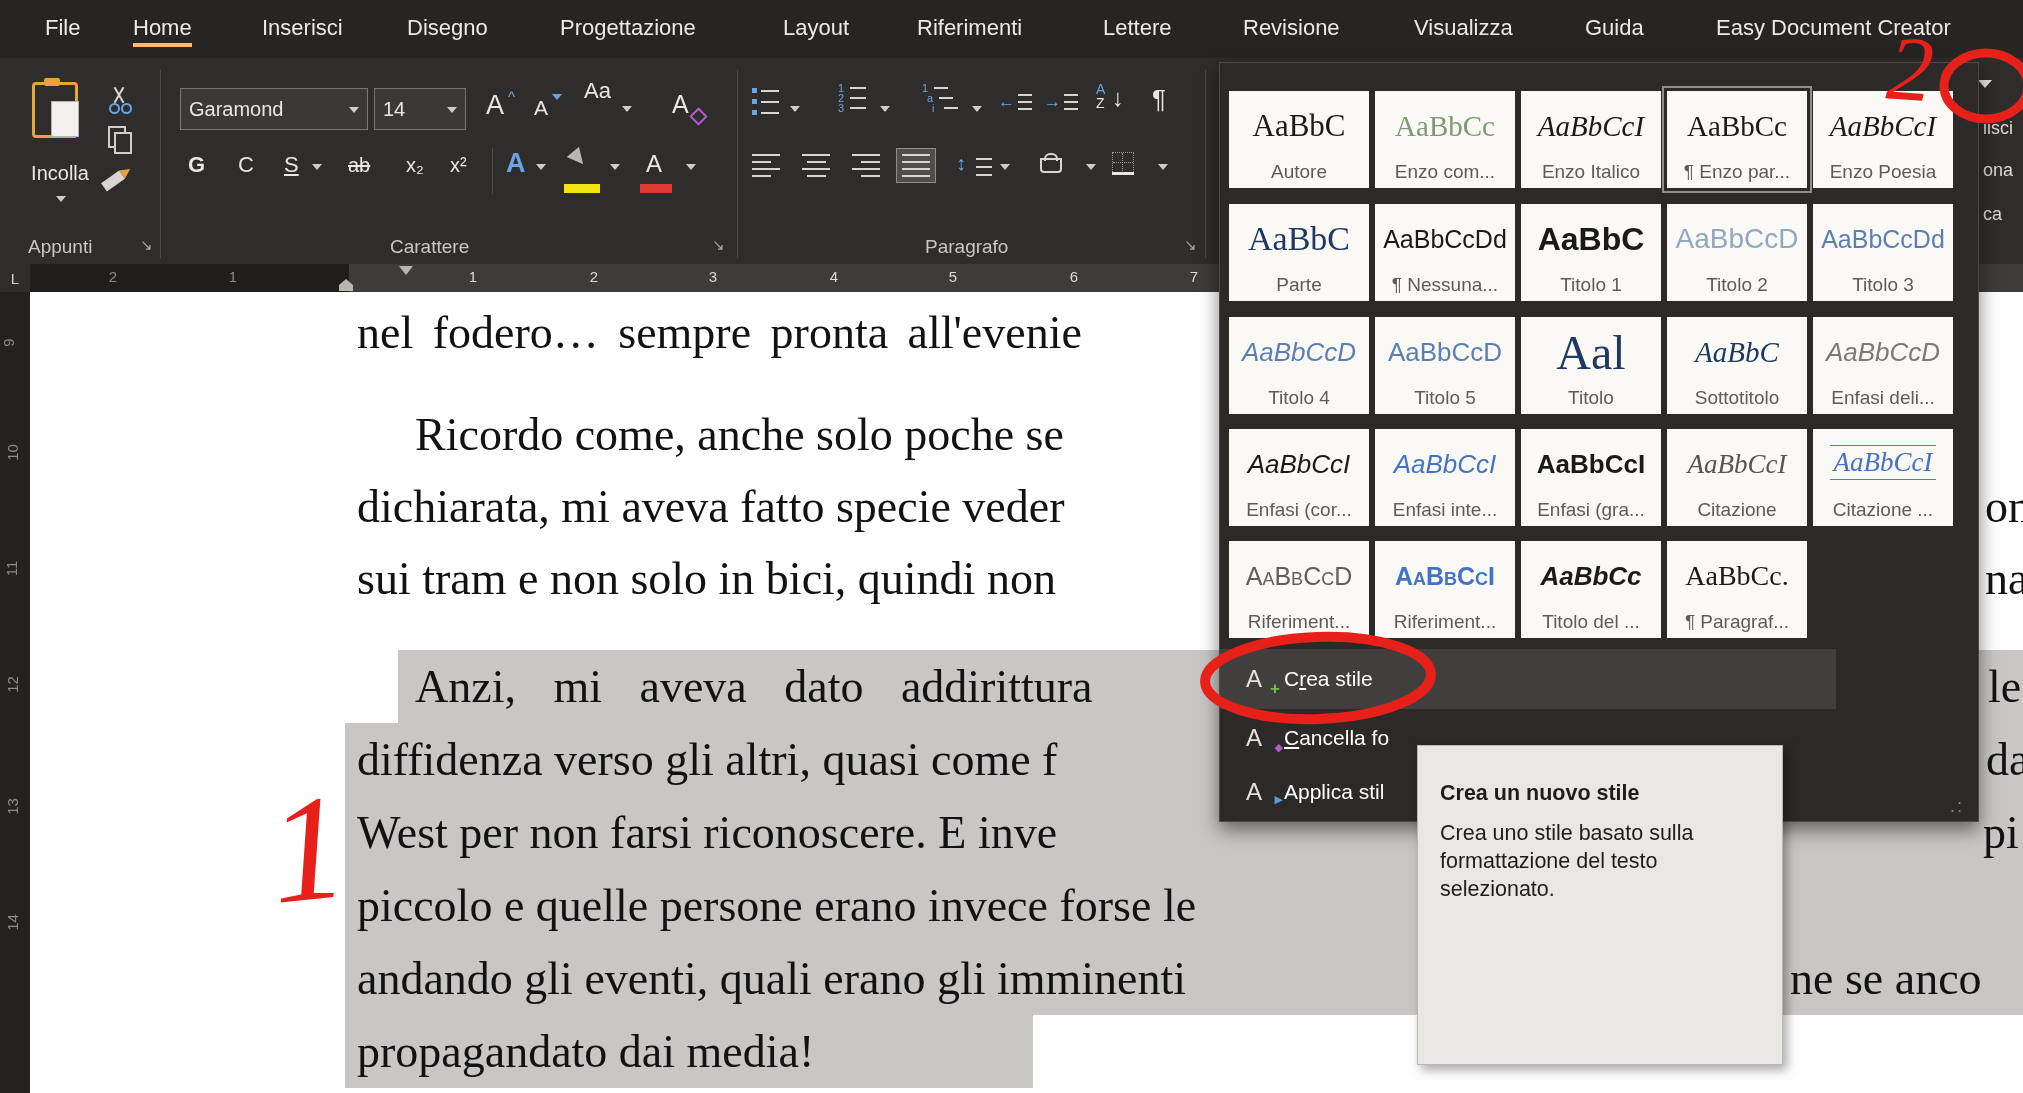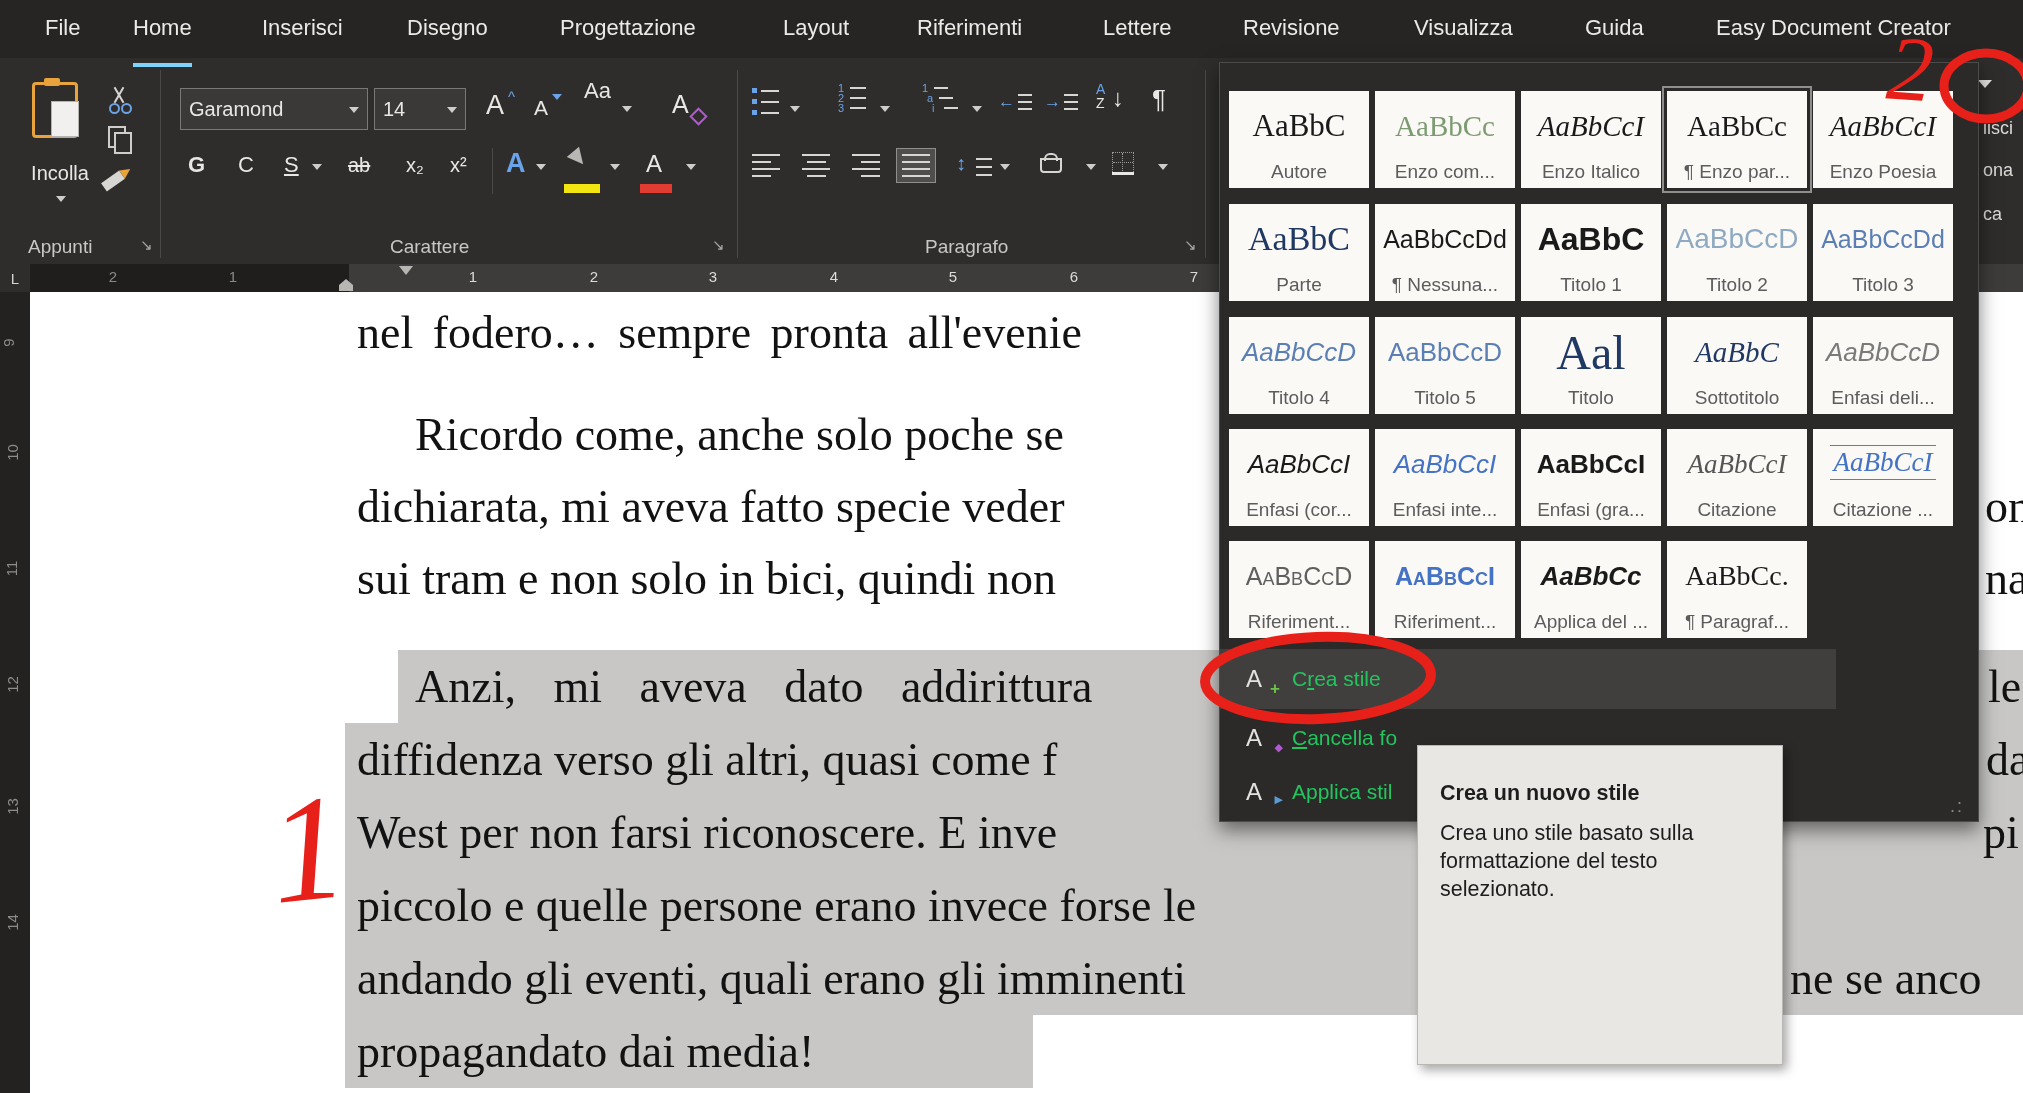--- a/index.html
+++ b/index.html
@@ -2,21 +2,21 @@
 <html><head>
 <meta charset="utf-8">
 <style>
   html,body{margin:0;padding:0;background:#111;}
   .app{position:relative;width:2023px;height:1093px;background:#262524;overflow:hidden;
        font-family:"Liberation Sans",sans-serif;color:#e9e7e4;}
   .abs{position:absolute;}
   
   .menubar{position:absolute;top:0;left:0;right:0;height:58px;background:#262524;z-index:2;}
   .tab{position:absolute;top:15px;font-size:22px;color:#eceae7;white-space:nowrap;cursor:default;}
-  .tab.active{padding-bottom:22px;border-bottom:4px solid #7dd3fc;}
+  .tab.active{padding-bottom:2px;border-bottom:4px solid #fdba74;}
   
   .ribbon{position:absolute;top:58px;left:0;right:0;height:206px;background:#2e2d2b;z-index:1;}
   .vdiv{position:absolute;width:1px;background:#4a4948;}
   .grplabel{position:absolute;font-size:19px;color:#c9c7c4;}
   .launcher{position:absolute;font-size:15px;color:#a9a7a4;}
   .combo{position:absolute;background:#3a3938;border:1px solid #7a7876;display:flex;align-items:center;
          font-size:20px;color:#e9e7e4;padding:0 8px;box-sizing:border-box;}
   .combo .chv{position:absolute;right:8px;top:18px;}
   .chv{width:0;height:0;border-left:5px solid transparent;border-right:5px solid transparent;
        border-top:6px solid #cfcdc9;display:inline-block;}
@@ -79,22 +79,22 @@
   .tile{position:absolute;width:140px;height:97px;background:#fbf9f5;display:flex;flex-direction:column;
     align-items:center;justify-content:flex-end;cursor:default;overflow:hidden;}
   .tile .pv{flex:1;display:flex;align-items:center;justify-content:center;white-space:nowrap;text-align:right;}
   .tile .lb{font-size:19px;color:#5c5c5c;padding-bottom:5px;white-space:nowrap;}
   .tile.selected{box-shadow:0 0 0 3px #2b2a28,0 0 0 5px #8f8e8c;}
   .fser{font-family:"Liberation Serif",serif;} .fsan{font-family:"Liberation Sans",sans-serif;}
   .it{font-style:italic;} .bo{font-weight:bold;} .scp{font-variant:small-caps;}
   .cblk{color:#1a1a1a;} .cgrn{color:#7d9b72;} .cnvy{color:#1f3864;} .cblu{color:#4472c4;}
   .clbl{color:#8ea9c2;} .cmbl{color:#5b7fb5;} .cgry{color:#7a7a7a;} .crfg{color:#5f5f5f;}
   .qlines{border-top:1px solid #5b7fb5;border-bottom:1px solid #5b7fb5;padding:1px 4px;}
-  .cmd{position:absolute;left:0;width:616px;display:flex;align-items:center;gap:16px;
-    padding-left:26px;box-sizing:border-box;color:#22c55e;font-size:21px;}
+  .cmd{position:absolute;left:0;width:616px;display:flex;align-items:center;gap:8px;
+    padding-left:26px;box-sizing:border-box;color:#ffffff;font-size:21px;}
   .cmd.hover{background:#403f3d;}
   .cmdA{position:relative;width:30px;font-size:24px;color:#e4e2df;font-family:"Liberation Sans",sans-serif;}
   .cmdA::before{content:"A";}
   .cmdA.add::after{content:"+";position:absolute;right:-4px;bottom:-6px;color:#6cc24a;font-size:17px;font-weight:bold;}
   .cmdA.erase::after{content:"◆";position:absolute;right:-7px;bottom:-2px;color:#b05ad0;font-size:11px;}
   .cmdA.apply::after{content:"▶";position:absolute;right:-7px;bottom:0;color:#5b9bd5;font-size:11px;}
   .ul{text-decoration:underline;}
   .grip{position:absolute;right:14px;bottom:4px;color:#8b8a88;font-size:18px;letter-spacing:2px;}
   
   .tooltip{position:absolute;left:1417px;top:745px;width:366px;height:320px;background:#e9e7e4;
@@ -437,21 +437,21 @@
     <div class="tile" style="left:9px;top:478px;">
       <span class="pv fsan crfg scp" style="font-size:25px;">AaBbCcD</span>
       <span class="lb">Riferiment...</span>
       </div>
     <div class="tile" style="left:155px;top:478px;">
       <span class="pv fsan cblu bo scp" style="font-size:25px;">AaBbCcI</span>
       <span class="lb">Riferiment...</span>
       </div>
     <div class="tile" style="left:301px;top:478px;">
       <span class="pv fsan cblk bo it" style="font-size:26px;">AaBbCc</span>
-      <span class="lb">Applica del ...</span>
+      <span class="lb">Titolo del ...</span>
       </div>
     <div class="tile" style="left:447px;top:478px;">
       <span class="pv fser cblk" style="font-size:28px;">AaBbCc.</span>
       <span class="lb">¶ Paragraf...</span>
       </div>
 
     <div class="cmd hover" style="top:586px;height:60px;">
       <span class="cmdA add"></span>
       <span><span>C</span><span class="ul">r</span><span>ea stile</span></span>
     </div>

